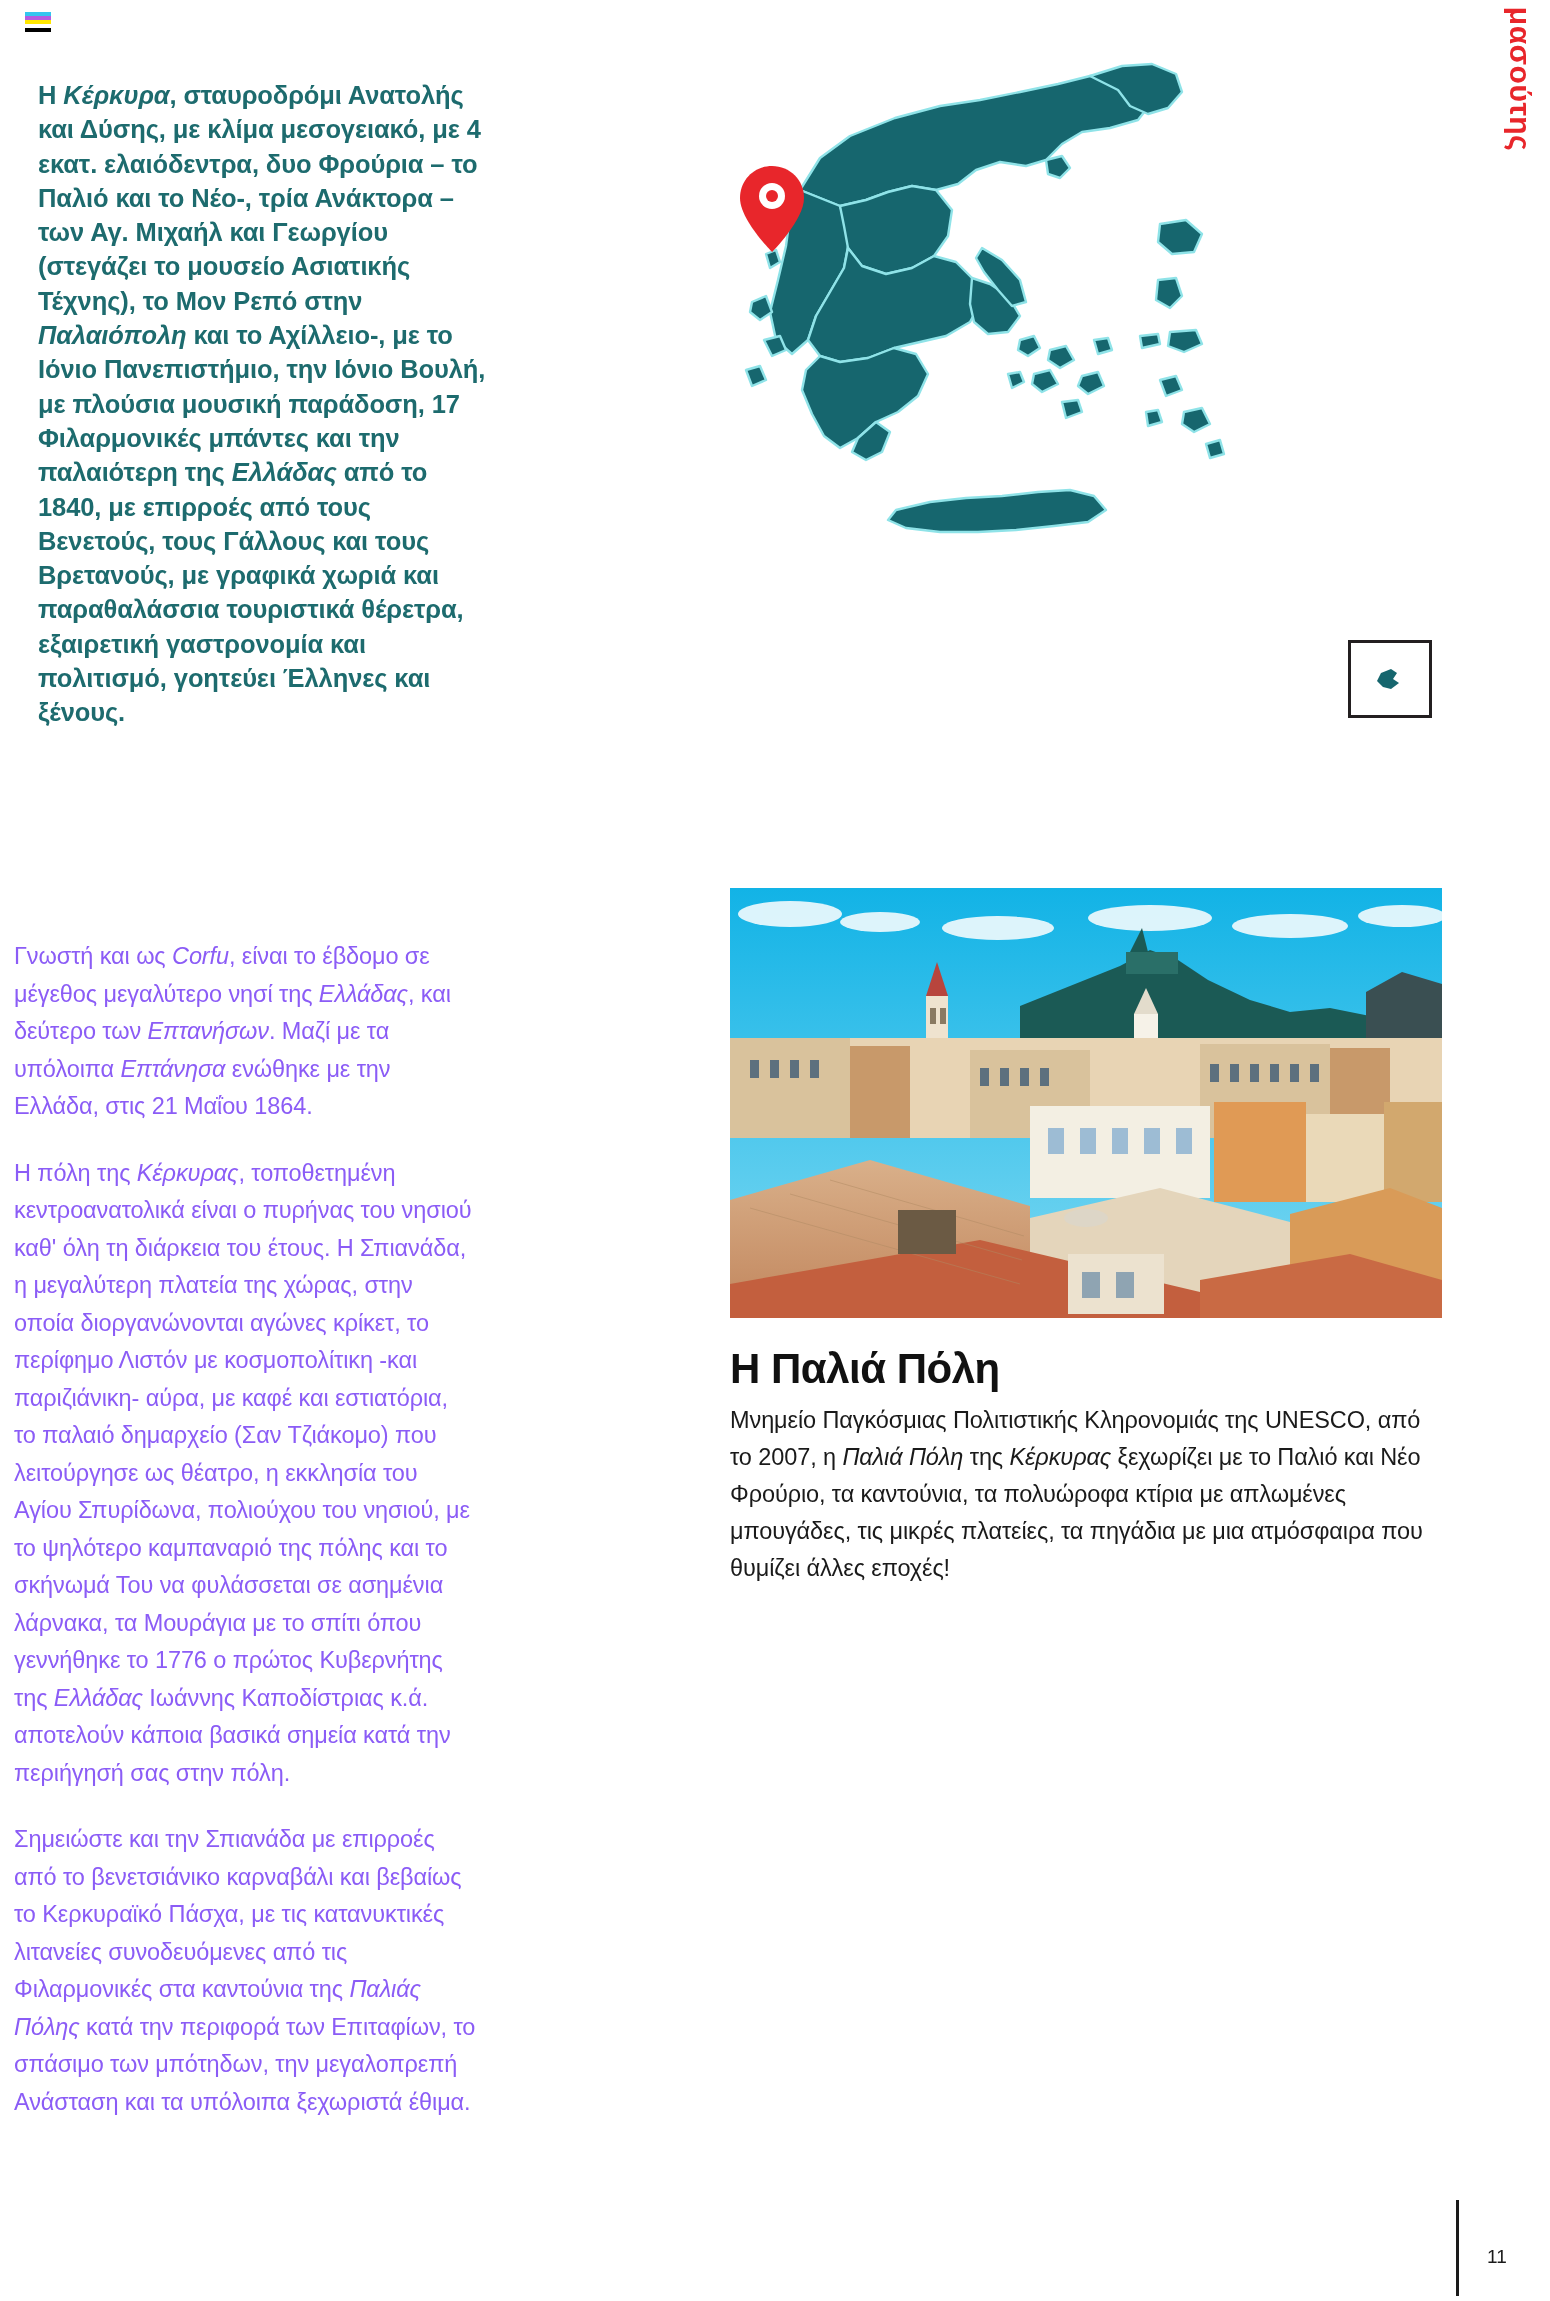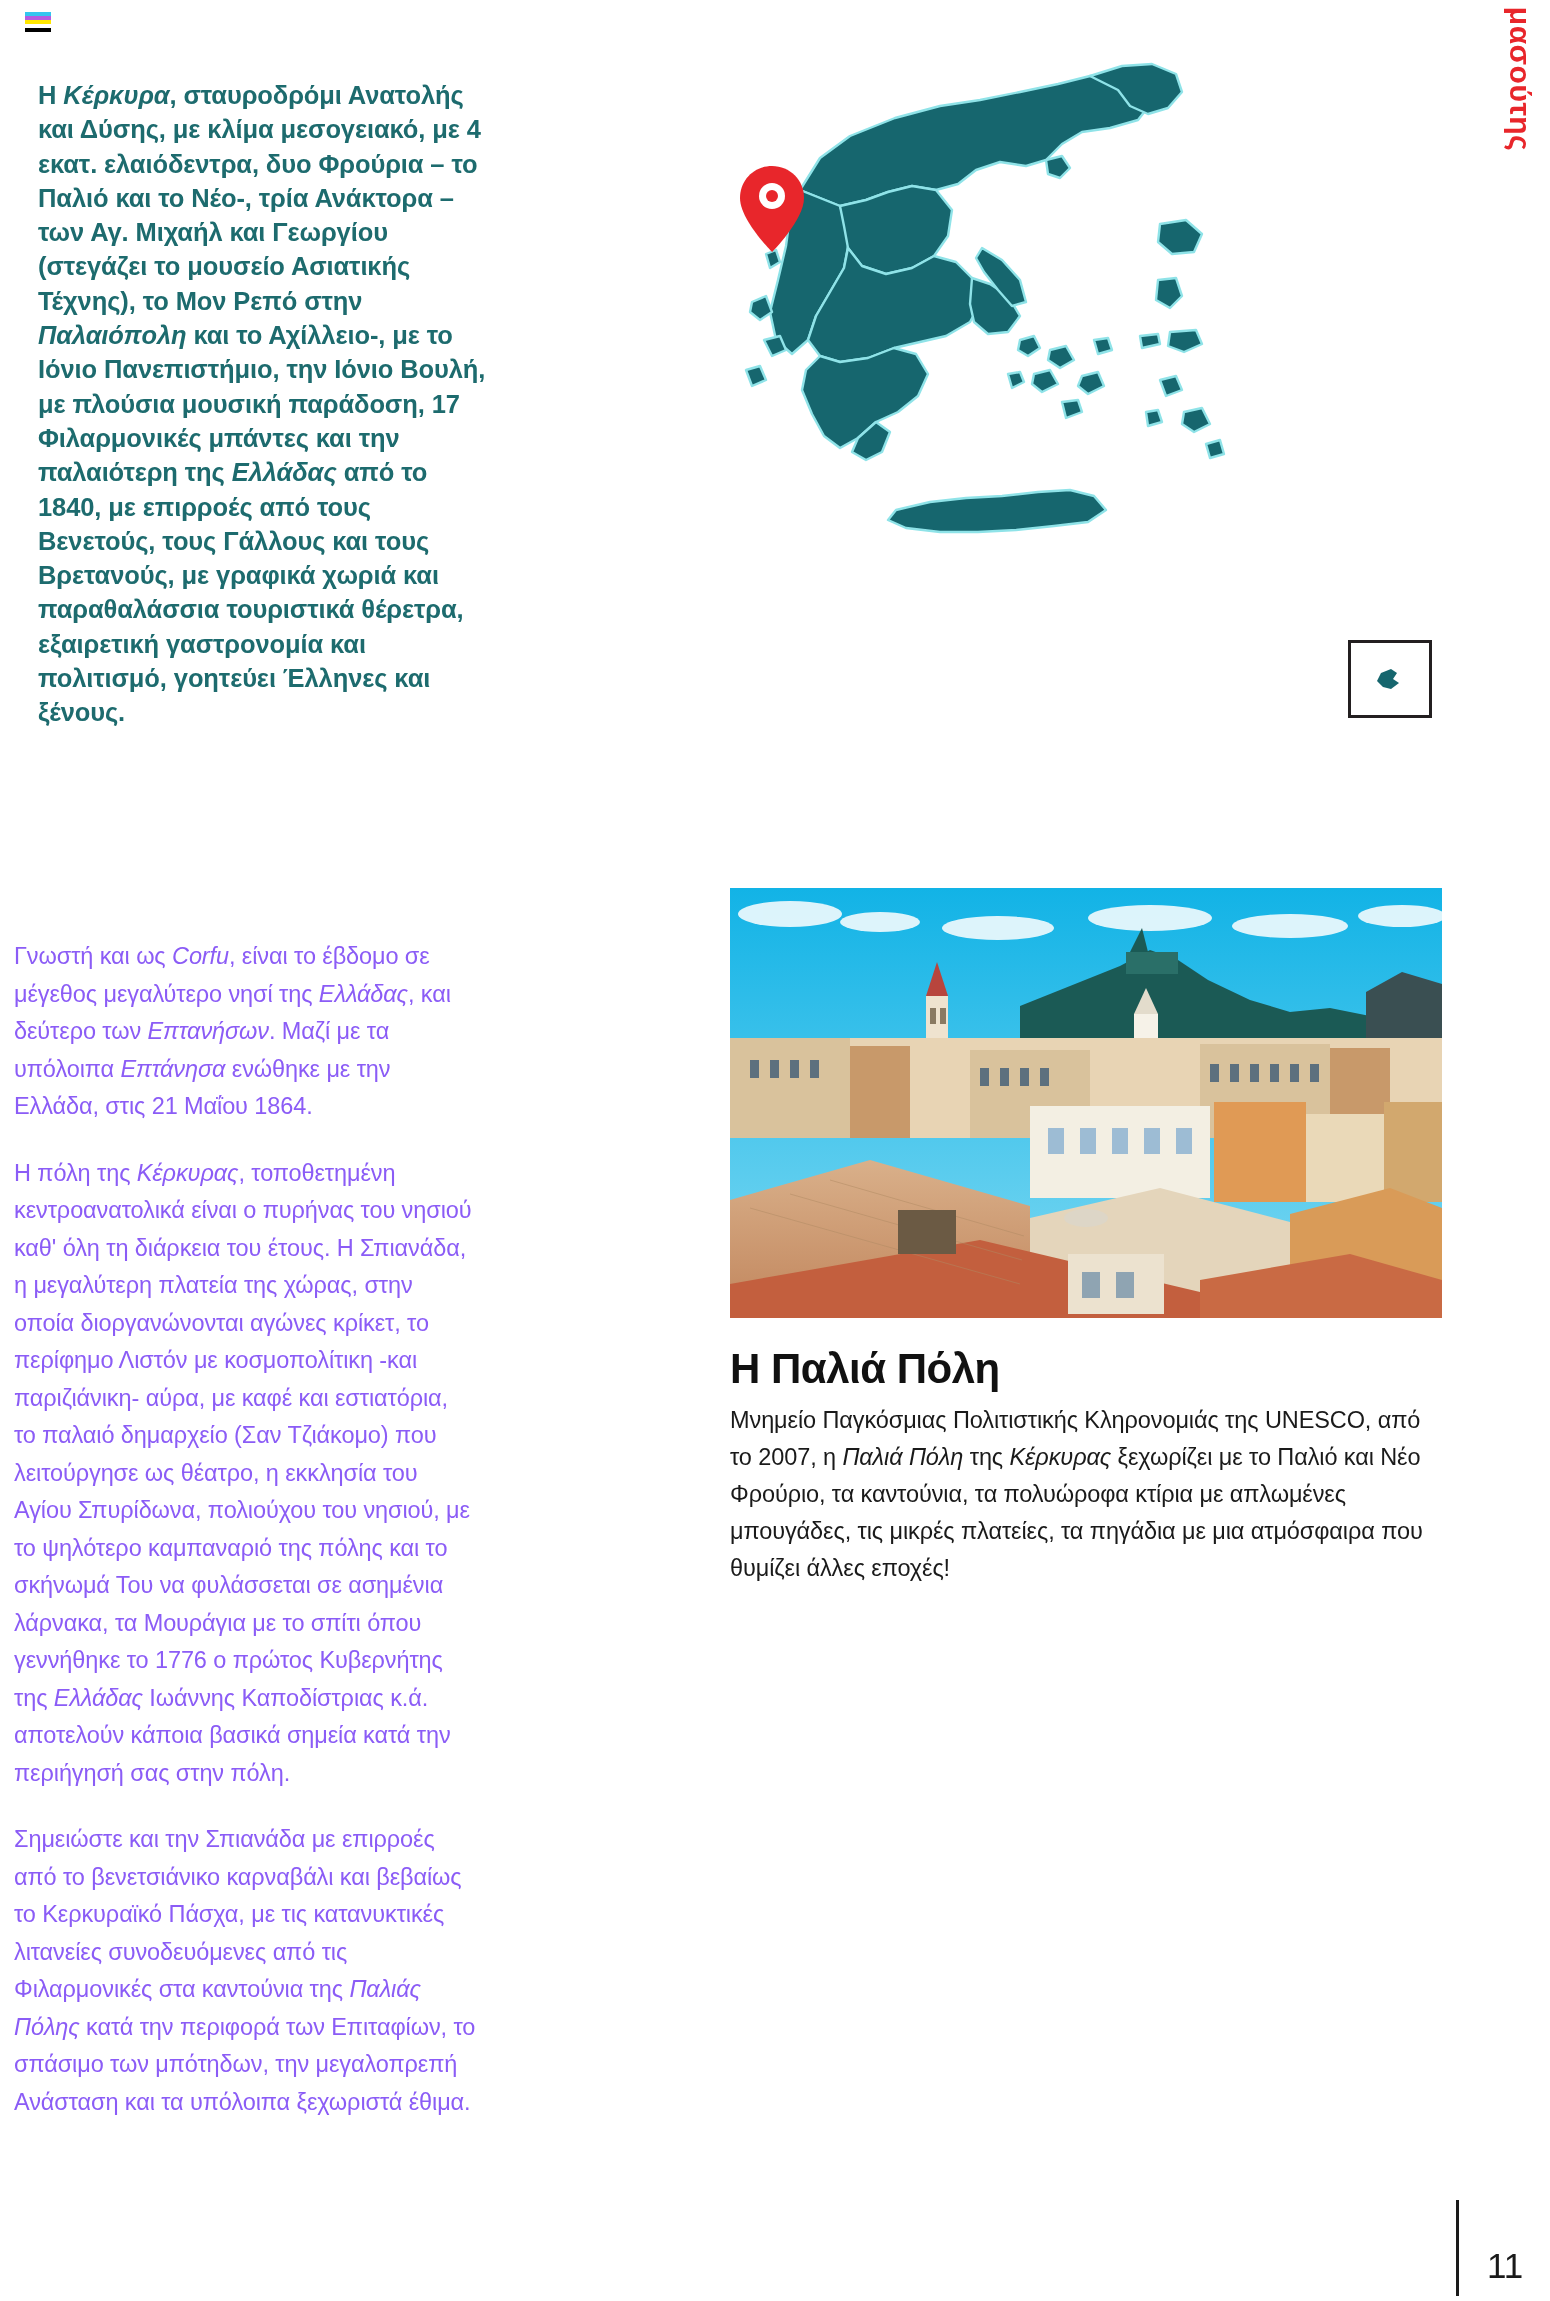--- a/index.html
+++ b/index.html
@@ -73,21 +73,21 @@
     letter-spacing:-0.1px;margin:0;
   }
   .sub-body i{font-style:italic;margin-top:20px;}
 
   
   .foot-rule{
     position:absolute;left:1456px;top:2200px;width:3px;height:96px;background:#1a1a1a;
   }
   .pageno{
     position:absolute;left:1487px;top:2246px;
-    font-size:35px;font-weight:300;color:#1a1a1a;
+    font-size:19px;font-weight:300;color:#1a1a1a;
   }
 </style>
 </head>
 <body>
 
 <div class="page">
 
   <div class="reg-bar">
     <i class="reg-c"></i>
     <i class="reg-m"></i>

